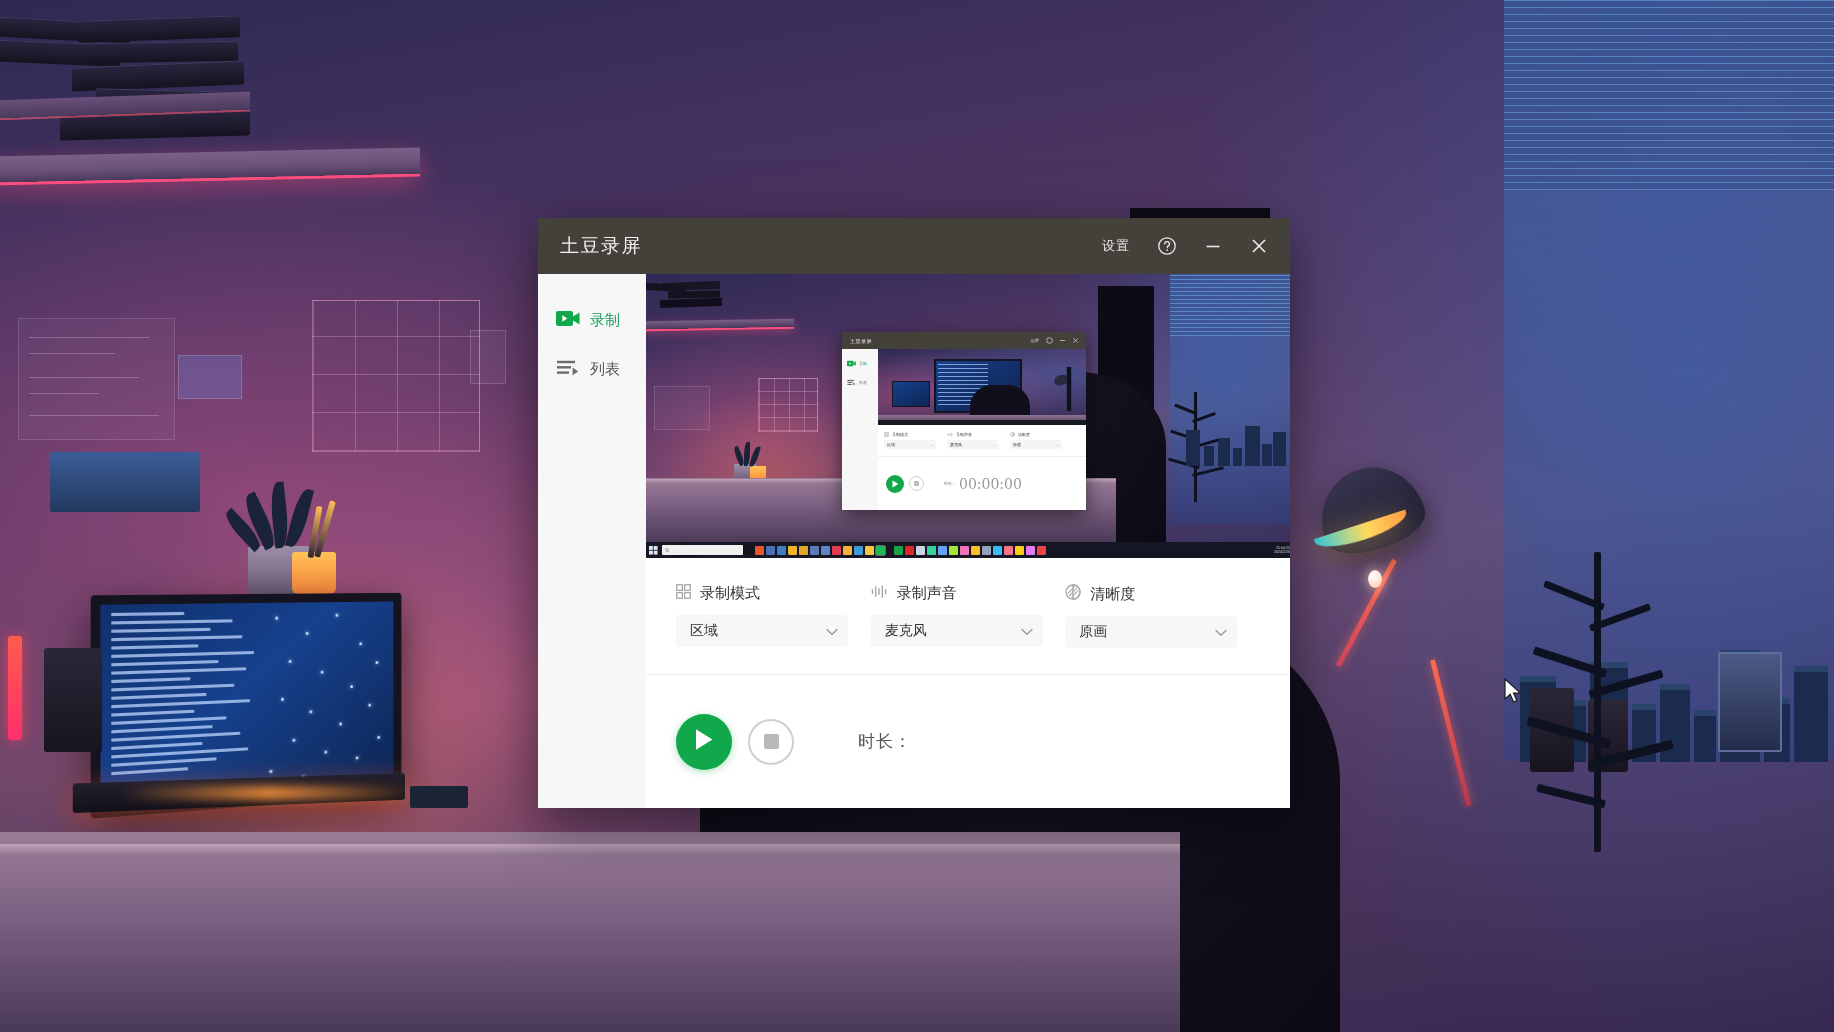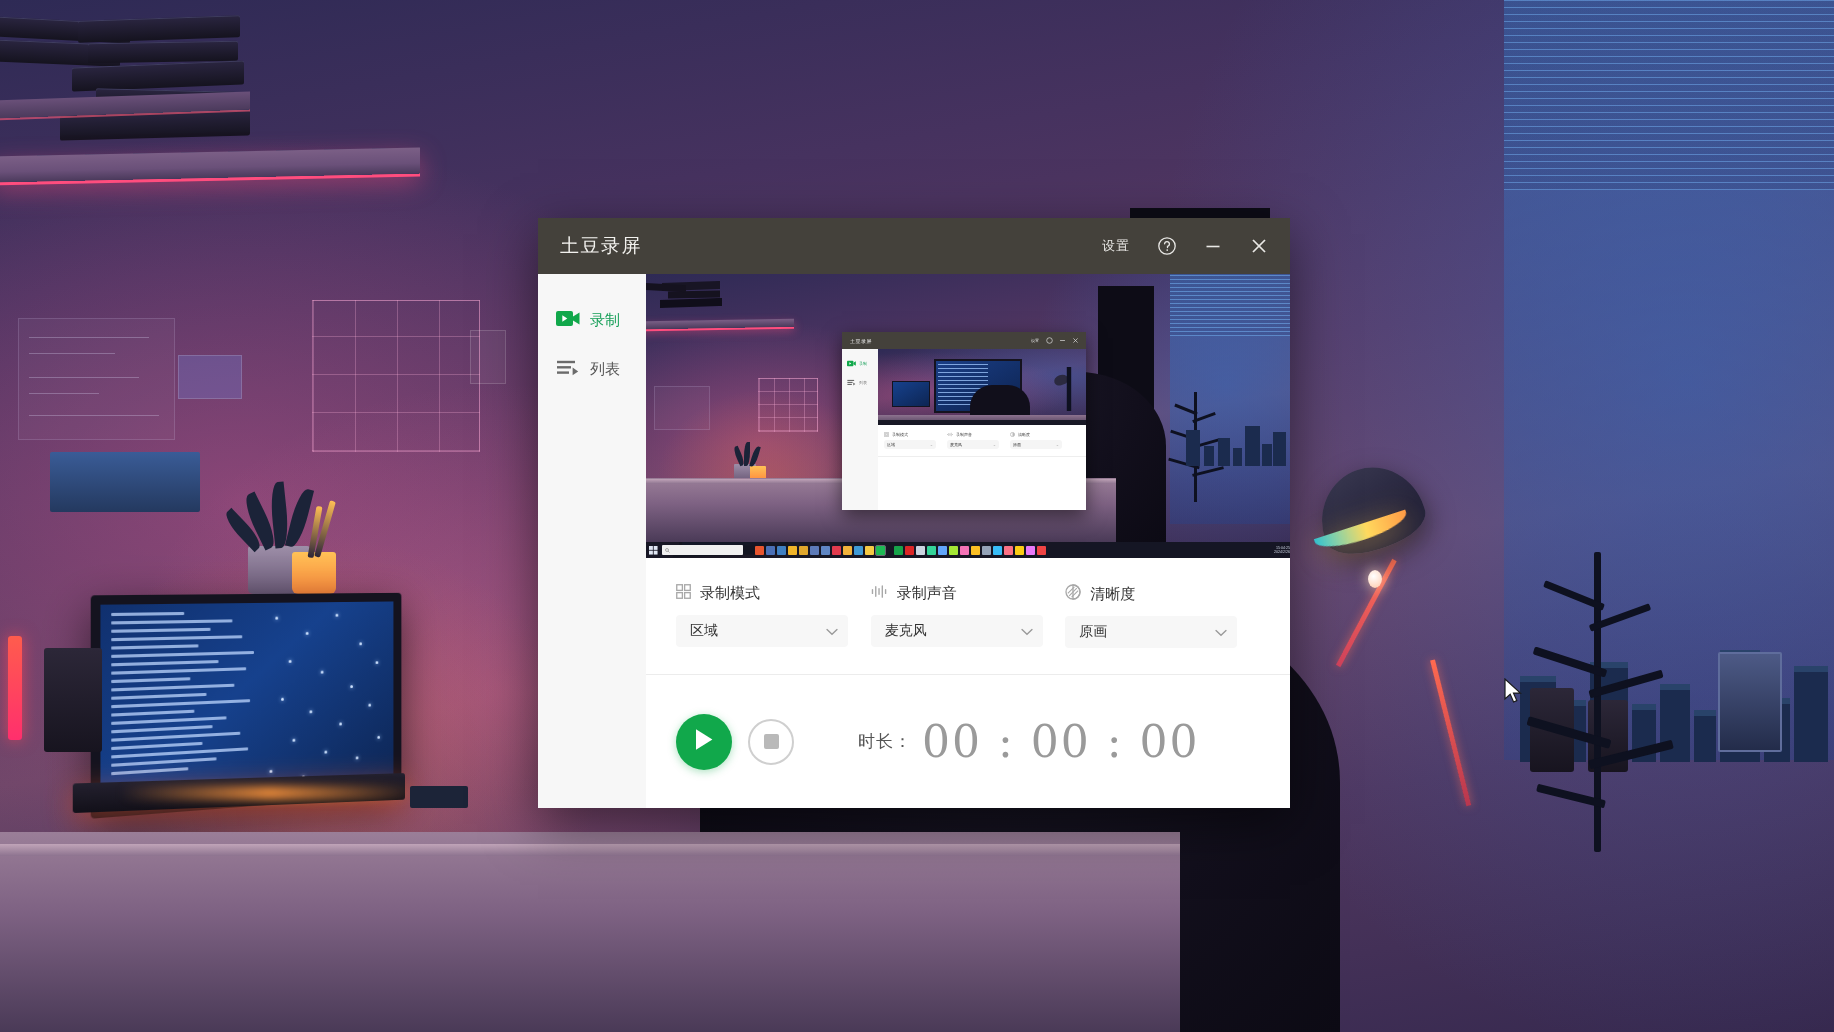--- a/index.html
+++ b/index.html
@@ -731,20 +731,32 @@
                         </svg>
                       <span>清晰度</span>
                     </div>
                     <div class="mini-pill" style="width:46px; height:9px; display:flex; align-items:center; padding:0 3px; font-size:4px; color:#333;">
                       <span style="flex:1">原画</span>
                       <span style="color:#aaa; font-size:4px;">⌄</span>
                     </div>
                   </div>
                 </div>
 
+                <div style="flex:1; display:flex; align-items:center; padding:0 8px;">
+                  <div style="width:18px; height:18px; border-radius:50%; background:#11a84b; display:flex; align-items:center; justify-content:center;">
+                    <svg width="7" height="8" viewBox="0 0 8 9">
+                        <path d="M0.6 0.4 L7.4 4.5 L0.6 8.6 Z" fill="#fff"></path>
+                      </svg>
+                  </div>
+                  <div style="width:13px; height:13px; border-radius:50%; border:1.2px solid #cfcfcf; margin-left:5px; display:flex; align-items:center; justify-content:center;">
+                    <div style="width:5px; height:5px; background:#bdbdbd; border-radius:1px;"></div>
+                  </div>
+                  <div style="margin-left:20px; font-size:4px; color:#777;">时长：</div>
+                  <div style="margin-left:3px; font-size:14px; color:#9a9a9a; font-family:'DejaVu Serif','Liberation Serif',serif;">00:00:00</div>
+                </div>
               </div>
             </div>
           </div>
 
           <div class="mini-taskbar">
             <svg width="9" height="9" viewBox="0 0 10 10" style="margin-right:2px;">
               <rect x="0" y="0" width="4.3" height="4.3" fill="#dfe6f3"></rect>
                 <rect x="5.2" y="0" width="4.3" height="4.3" fill="#dfe6f3"></rect>
               <rect x="0" y="5.2" width="4.3" height="4.3" fill="#dfe6f3"></rect>
                 <rect x="5.2" y="5.2" width="4.3" height="4.3" fill="#dfe6f3"></rect>
@@ -868,18 +880,17 @@
           <span>
             <svg width="20" height="23" viewBox="0 0 20 23">
                 <path d="M2 1.2 L18.4 11.5 L2 21.8 Z" fill="#ffffff"></path>
               </svg>
           </span>
         </div>
         <div class="stop-btn">
           <div class="stop-sq"></div>
         </div>
         <div class="dur-label">时长：</div>
-        <div class="dur-value">00 : 00 : 00</div>
       </div>
 
     </div>
   </div>
 </div>
 
 </body></html>

